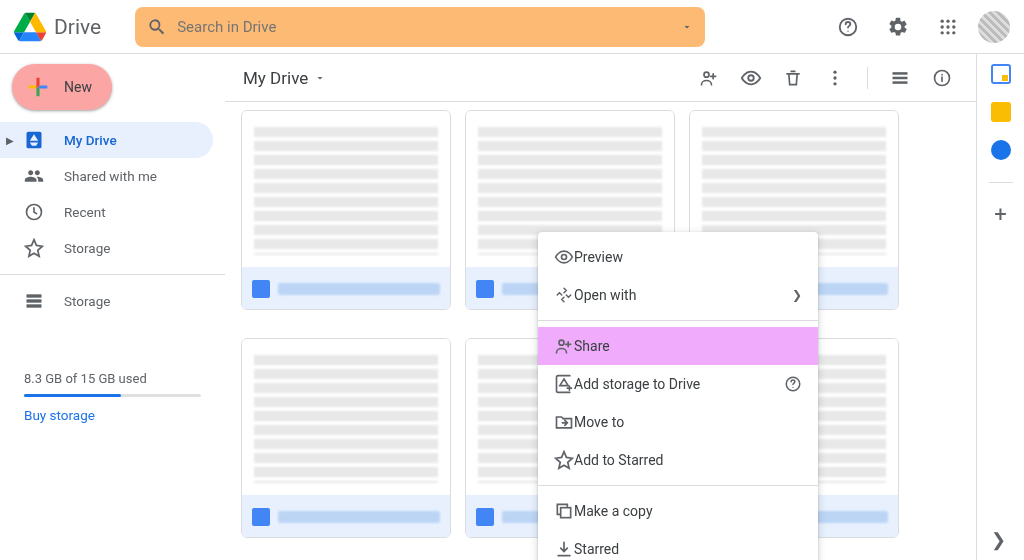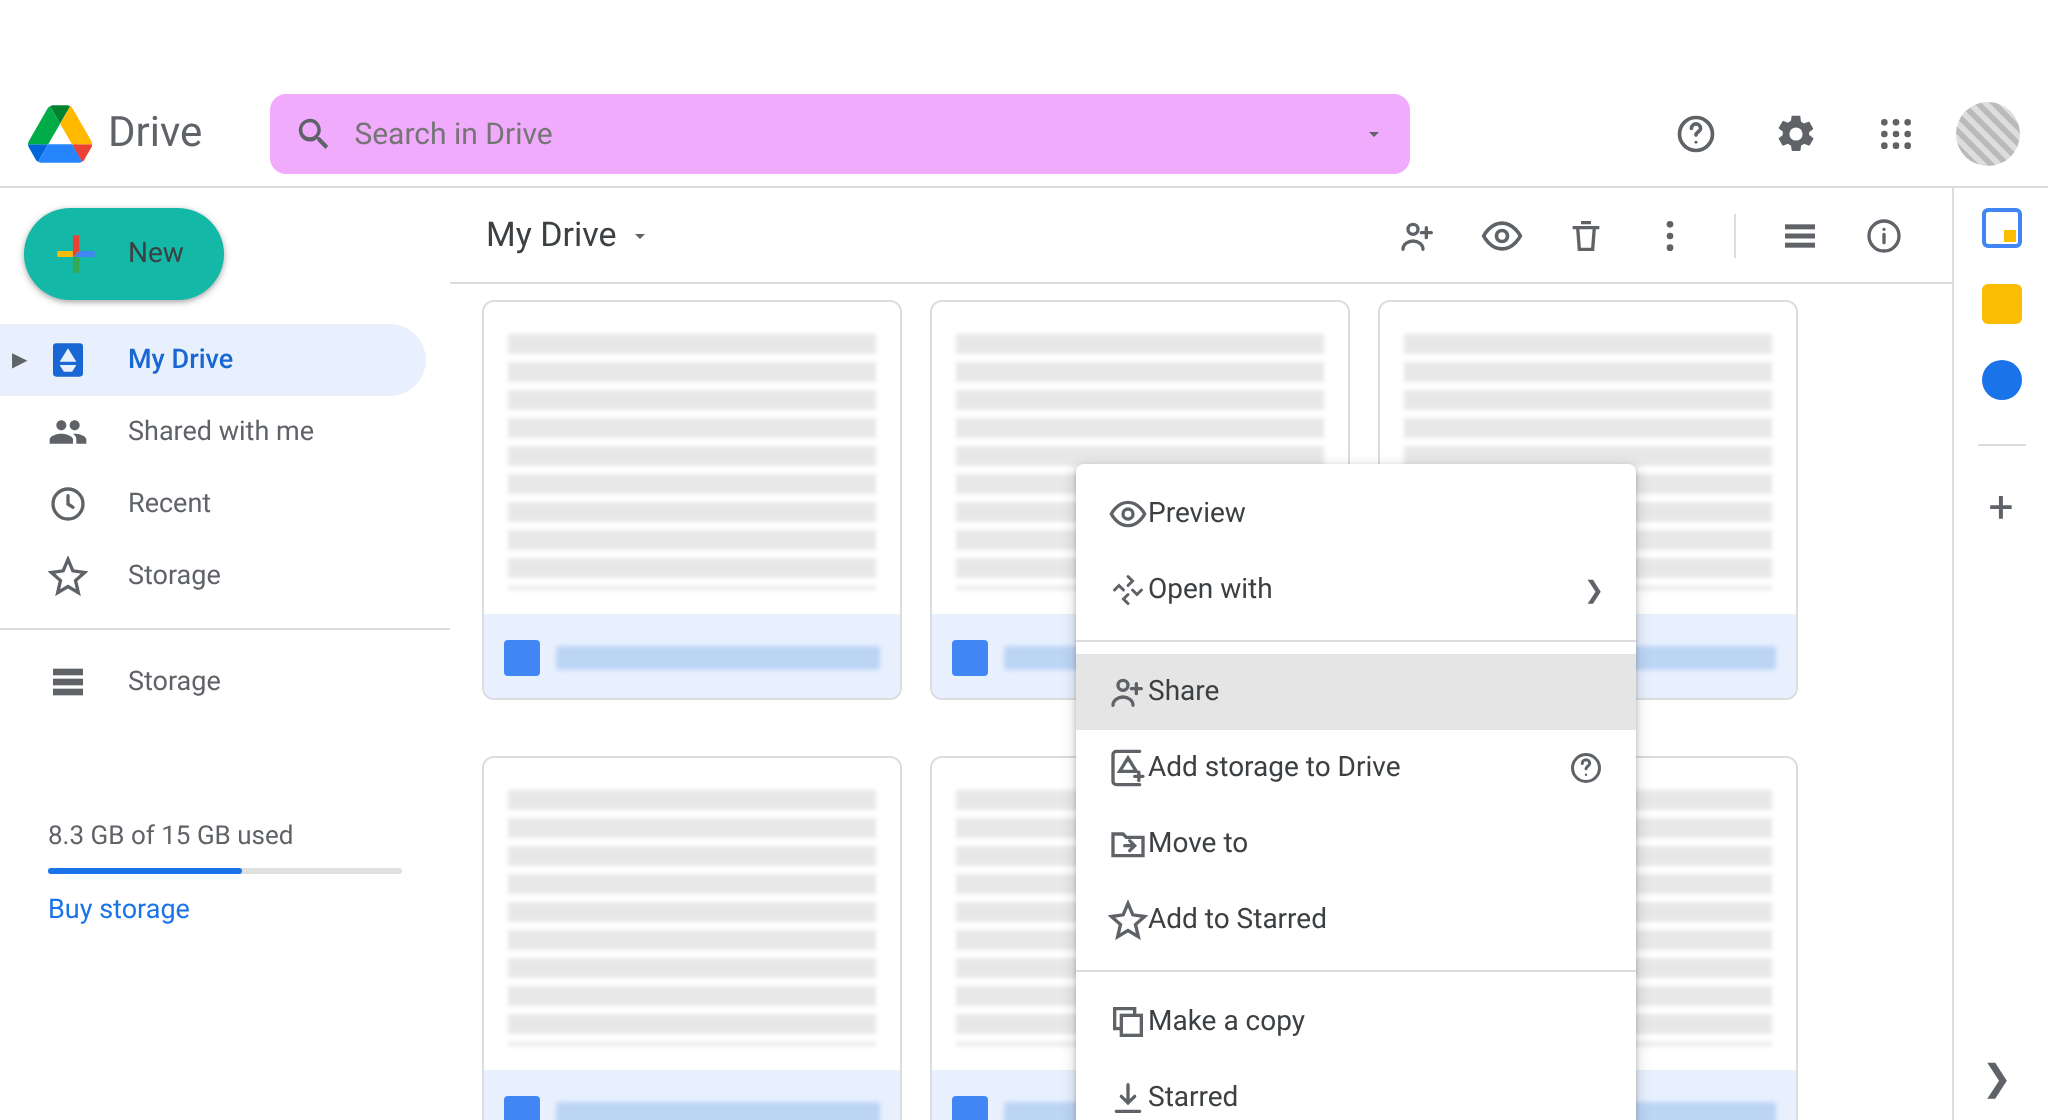--- a/index.html
+++ b/index.html
@@ -1,26 +1,26 @@
 <!DOCTYPE html>
 <html><head>
 <meta charset="utf-8">
 <style>
 *{box-sizing:border-box;margin:0;padding:0;font-family:"Google Sans",Roboto,Arial,sans-serif;}
 body{width:1024px;height:560px;overflow:hidden;background:#fff;color:#3c4043;position:relative;}
-.header{display:flex;align-items:center;height:54px;padding:0 14px;border-bottom:1px solid #dadce0;margin-top:40px;}
+.header{display:flex;align-items:center;height:54px;padding:0 14px;border-bottom:1px solid #dadce0;}
 .logo{display:flex;align-items:center;gap:8px;font-size:21px;color:#5f6368;font-weight:400;padding-right:34px;}
-.searchbar{flex:1;max-width:570px;height:40px;background:#f0abfc;border-radius:8px;display:flex;align-items:center;padding:0 12px;color:#5f6368;}
+.searchbar{flex:1;max-width:570px;height:40px;background:#fdba74;border-radius:8px;display:flex;align-items:center;padding:0 12px;color:#5f6368;}
 .searchbar input{flex:1;border:none;background:transparent;font-size:15px;outline:none;color:#3c4043;margin-left:10px;}
 .hicons{display:flex;align-items:center;gap:10px;margin-left:auto;}
 .hicon{width:40px;height:40px;border-radius:50%;display:flex;align-items:center;justify-content:center;color:#5f6368;cursor:pointer;}
 .avatar{width:32px;height:32px;border-radius:50%;background:linear-gradient(45deg,#bbb 25%,#ddd 25%,#ddd 50%,#bbb 50%,#bbb 75%,#ddd 75%);background-size:8px 8px;}
 .main{display:flex;height:calc(100% - 54px);}
 .sidebar{width:225px;padding-top:8px;}
-.newbtn{display:flex;align-items:center;gap:12px;height:46px;width:100px;border-radius:24px;box-shadow:0 1px 2px rgba(60,64,67,.3),0 1px 3px 1px rgba(60,64,67,.15);padding:0 20px 0 12px;font-size:14px;color:#3c4043;margin:2px 0 12px 12px;background:#14b8a6;cursor:pointer;}
+.newbtn{display:flex;align-items:center;gap:12px;height:46px;width:100px;border-radius:24px;box-shadow:0 1px 2px rgba(60,64,67,.3),0 1px 3px 1px rgba(60,64,67,.15);padding:0 20px 0 12px;font-size:14px;color:#3c4043;margin:2px 0 12px 12px;background:#fca5a5;cursor:pointer;}
 .navitem{display:flex;align-items:center;gap:20px;height:36px;padding-left:24px;font-size:13.5px;color:#5f6368;border-radius:0 18px 18px 0;margin-right:12px;cursor:pointer;}
 .navitem.active{background:#e8f0fe;color:#1967d2;font-weight:500;}
 .navitem .caret{position:absolute;left:6px;font-size:10px;color:#5f6368;}
 .nav-shared{position:relative;}
 .divider{height:1px;background:#dadce0;margin:8px 0;}
 .storage{padding:8px 24px;font-size:13px;color:#5f6368;margin-top:44px;}
 .bar{height:3px;background:#e0e0e0;border-radius:2px;margin:8px 0 10px;position:relative;}
 .bar::before{content:"";position:absolute;left:0;top:0;height:100%;width:55%;background:#1a73e8;border-radius:2px;}
 .buystore{color:#1a73e8;font-size:13.5px;cursor:pointer;}
 .content{flex:1;border-left:0;display:flex;flex-direction:column;min-width:0;}
@@ -41,21 +41,21 @@
 .sp.cal{background:#fff;border:2px solid #4285f4;position:relative;}
 .sp.cal::after{content:"";position:absolute;bottom:1px;right:1px;width:6px;height:6px;background:#fbbc04;}
 .sp.keep{background:#fbbc04;}
 .sp.tasks{background:#1a73e8;border-radius:50%;}
 .sp.plus{color:#5f6368;font-size:22px;line-height:20px;text-align:center;}
 .sp-gap{height:1px;width:24px;background:#dadce0;margin:4px 0;}
 .arrow-tip{position:absolute;bottom:10px;right:18px;color:#5f6368;font-size:18px;}
 
 .ctx{position:absolute;left:538px;top:232px;width:280px;background:#fff;border-radius:4px;box-shadow:0 2px 6px 2px rgba(60,64,67,.15),0 1px 2px rgba(60,64,67,.3);padding:6px 0;z-index:10;}
 .ctxitem{display:flex;align-items:center;height:38px;padding:0 16px;font-size:14px;color:#3c4043;cursor:pointer;position:relative;}
-.ctxitem:hover,.ctxitem.hover{background:#e5e5e5;}
+.ctxitem:hover,.ctxitem.hover{background:#f0abfc;}
 .ctxdiv{height:1px;background:#dadce0;margin:6px 0;}
 .ctxicon{width:20px;height:20px;display:flex;align-items:center;justify-content:center;color:#5f6368;flex-shrink:0;}
 .ctxright{margin-left:auto;color:#5f6368;font-size:12px;}
 svg{display:block;}
 </style>
 </head>
 <body>
 
 <div class="header">
   <div class="logo">

